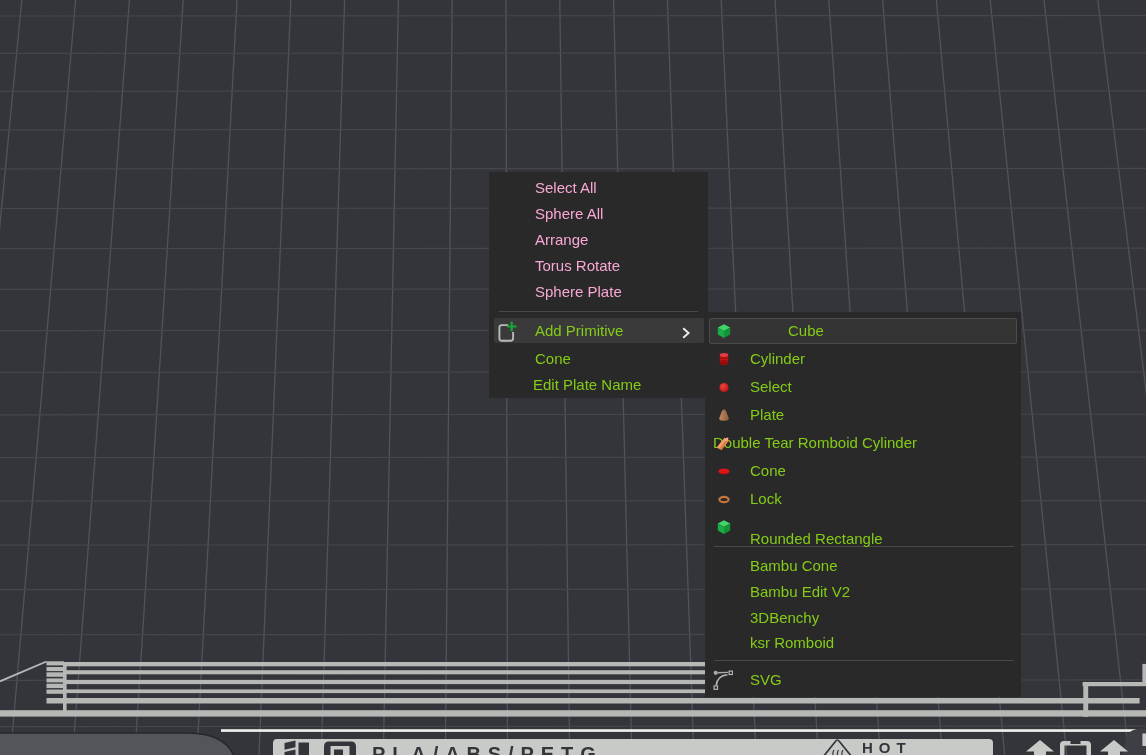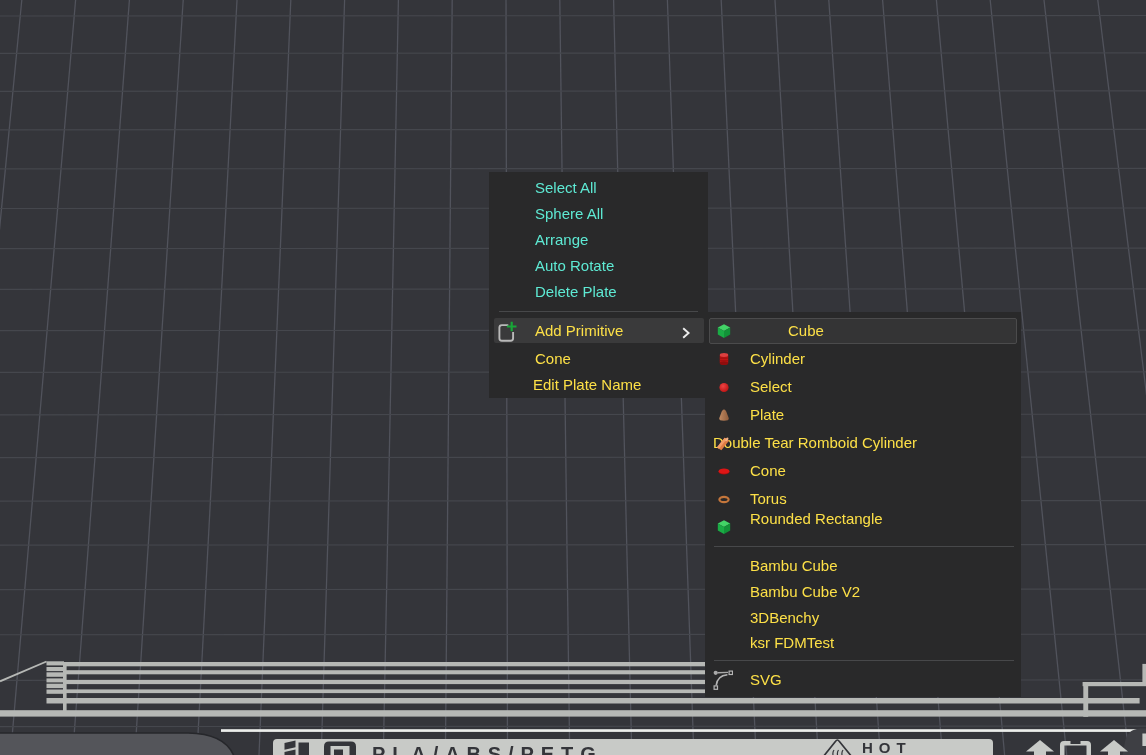--- a/index.html
+++ b/index.html
@@ -1,19 +1,19 @@
 <!DOCTYPE html>
 <html><head><meta charset="utf-8">
 <style>
 html,body{margin:0;padding:0;background:#34353a;width:1146px;height:755px;overflow:hidden}
 body{font-family:"Liberation Sans",sans-serif;position:relative}
 .menu{position:absolute;background:#29292a}
 .mi{position:absolute;font-size:15px;white-space:nowrap;line-height:16px}
-.dis{color:#5eead4}
-.en{color:#fde047}
+.dis{color:#f9a8d4}
+.en{color:#84cc16}
 .sep{position:absolute;height:1px;background:#47484a}
 .hl{position:absolute;background:#3a3a3b;border-radius:2px}
 .hl2{position:absolute;background:#343435;border:1px solid #4b4b4c;border-radius:2px;box-sizing:border-box}
 .ic{position:absolute}
 </style></head>
 <body>
 <svg width="1146" height="755" viewBox="0 0 1146 755" style="position:absolute;left:0;top:0">
 <rect width="1146" height="755" fill="#34353a"></rect>
 <g stroke="#51535c" stroke-width="1.3">
       <line x1="21.8" y1="0.0" x2="-51.6" y2="755.0"></line>
@@ -121,44 +121,44 @@
 <div class="menu" style="left:489px;top:172px;width:219px;height:226px"></div>
 <div class="menu" style="left:705px;top:311.5px;width:316px;height:385px"></div>
 <div class="hl" style="left:493.5px;top:317.5px;width:210px;height:25.5px"></div>
 <div class="hl2" style="left:709px;top:317.5px;width:308px;height:26px"></div>
 <div class="sep" style="left:498.5px;top:311px;width:199px"></div>
 <div class="sep" style="left:714px;top:546.3px;width:300px"></div>
 <div class="sep" style="left:714px;top:659.5px;width:300px"></div>
 <div class="mi dis" style="left:535px;top:179.5px">Select All</div>
 <div class="mi dis" style="left:535px;top:205.5px">Sphere All</div>
 <div class="mi dis" style="left:535px;top:231.5px">Arrange</div>
-<div class="mi dis" style="left:535px;top:257.5px">Auto Rotate</div>
-<div class="mi dis" style="left:535px;top:284px">Delete Plate</div>
+<div class="mi dis" style="left:535px;top:257.5px">Torus Rotate</div>
+<div class="mi dis" style="left:535px;top:284px">Sphere Plate</div>
 <div class="mi en" style="left:535px;top:323px">Add Primitive</div>
 <div class="mi en" style="left:535px;top:350.5px">Cone</div>
 <div class="mi en" style="left:533px;top:376.5px">Edit Plate Name</div>
 <div class="ic" style="left:497px;top:321px"><svg width="21" height="22" viewBox="0 0 21 22">
       <path d="M11.3,4.1 H4.9 Q2.4,4.1 2.4,6.6 V17.2 Q2.4,19.7 4.9,19.7 H13.6 Q16.1,19.7 16.1,17.2 V11" fill="none" stroke="#b9b9b9" stroke-width="1.9"></path>
       <path d="M14.7,0.7 V10.3 M9.9,5.5 H19.5" stroke="#18a638" stroke-width="2.2" fill="none"></path>
     </svg></div>
 <div class="ic" style="left:680px;top:325px"><svg width="12" height="12" viewBox="0 0 12 12">
       <polyline points="3.2,1.2 8.6,6 3.2,10.8" fill="none" stroke="#ececec" stroke-width="1.9"></polyline>
     </svg></div>
 <div class="mi en" style="left:788px;top:323px">Cube</div>
 <div class="mi en" style="left:750px;top:351px">Cylinder</div>
 <div class="mi en" style="left:750px;top:379px">Select</div>
 <div class="mi en" style="left:750px;top:407.3px">Plate</div>
 <div class="mi en" style="left:713px;top:435.2px">Double Tear Romboid Cylinder</div>
 <div class="mi en" style="left:750px;top:463.1px">Cone</div>
-<div class="mi en" style="left:750px;top:491px">Torus</div>
-<div class="mi en" style="left:750px;top:511px">Rounded Rectangle</div>
-<div class="mi en" style="left:750px;top:558px">Bambu Cube</div>
-<div class="mi en" style="left:750px;top:584px">Bambu Cube V2</div>
+<div class="mi en" style="left:750px;top:491px">Lock</div>
+<div class="mi en" style="left:750px;top:531px">Rounded Rectangle</div>
+<div class="mi en" style="left:750px;top:558px">Bambu Cone</div>
+<div class="mi en" style="left:750px;top:584px">Bambu Edit V2</div>
 <div class="mi en" style="left:750px;top:609.5px">3DBenchy</div>
-<div class="mi en" style="left:750px;top:635px">ksr FDMTest</div>
+<div class="mi en" style="left:750px;top:635px">ksr Romboid</div>
 <div class="mi en" style="left:750px;top:672px">SVG</div>
 <div class="ic" style="left:716px;top:323px"><svg width="16" height="16" viewBox="0 0 16 16">
       <polygon points="8,1.2 14.2,4.6 8,8 1.8,4.6" fill="#43d467"></polygon>
       <polygon points="1.8,4.6 8,8 8,14.9 1.8,11.5" fill="#1aac45"></polygon>
       <polygon points="14.2,4.6 8,8 8,14.9 14.2,11.5" fill="#129338"></polygon>
     </svg></div>
 <div class="ic" style="left:716px;top:351px"><svg width="16" height="16" viewBox="0 0 16 16">
       <rect x="3.8" y="4" width="8.4" height="8.2" fill="#bf1414"></rect>
       <ellipse cx="8" cy="12.2" rx="4.2" ry="1.9" fill="#8f0d0d"></ellipse>
       <ellipse cx="8" cy="4" rx="4.2" ry="1.9" fill="#dd4040"></ellipse>

